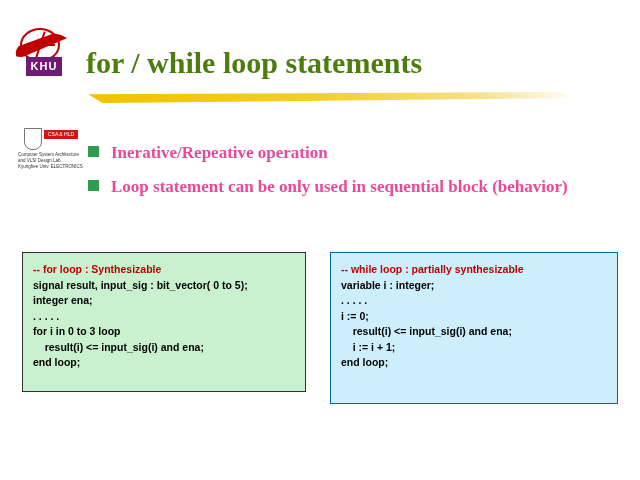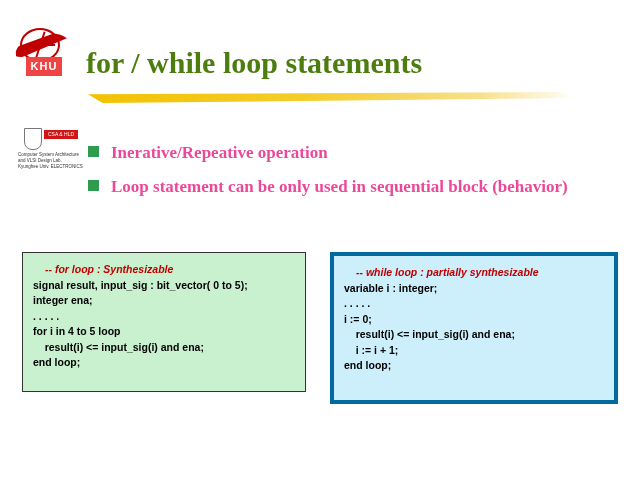--- a/index.html
+++ b/index.html
@@ -65,21 +65,21 @@
     border-radius: 50% 50% 50% 50% / 80% 80% 20% 20%;
     transform: rotate(-12deg);
     clip-path: polygon(0% 40%, 100% 0%, 100% 45%, 0% 100%);
   }
   .logo .khu-box {
     position: absolute;
     left: 12px;
     top: 29px;
     width: 36px;
     height: 19px;
-    background: #ef4444;
+    background: #701a75;
     color: #ffffff;
     font-weight: bold;
     font-size: 11px;
     letter-spacing: 1px;
     text-align: center;
     line-height: 19px;
     font-family: "Liberation Sans", sans-serif;
   }
 
   
@@ -188,27 +188,25 @@
     height: 140px;
     background: #c9f0cf;
     border: 1px solid #333333;
   }
   #right-box {
     left: 330px;
     top: 252px;
     width: 288px;
     height: 152px;
     background: #cdeefb;
-    border: 4px solid #0369a1;
+    border: 1px solid #0369a1;
   }
   .code-head {
-    font-style: italic;
     color: #c00000;
     font-weight: bold;
-    margin-left: 12px;
   }
   .code-line { white-space: pre; }
 </style>
 </head>
 <body>
 
 <div class="logo">
   <div class="globe"></div>
   <div class="swoosh"></div>
   <div class="khu-box">KHU</div>
@@ -237,21 +235,21 @@
 <div class="bullet-row" id="bullet2">
   <div class="bullet-sq"></div>
   <div class="bullet-text">Loop statement can be only used in sequential block (behavior)</div>
 </div>
 
 <div class="code-box" id="left-box">
   <div class="code-head">-- for loop : Synthesizable</div>
   <div class="code-line">signal result, input_sig : bit_vector( 0 to 5);</div>
   <div class="code-line">integer ena;</div>
   <div class="code-line">. . . . .</div>
-  <div class="code-line">for i in 4 to 5 loop</div>
+  <div class="code-line">for i in 0 to 3 loop</div>
   <div class="code-line">    result(i) &lt;= input_sig(i) and ena;</div>
   <div class="code-line">end loop;</div>
 </div>
 
 <div class="code-box" id="right-box">
   <div class="code-head">-- while loop : partially synthesizable</div>
   <div class="code-line">variable i : integer;</div>
   <div class="code-line">. . . . .</div>
   <div class="code-line">i := 0;</div>
   <div class="code-line">    result(i) &lt;= input_sig(i) and ena;</div>

